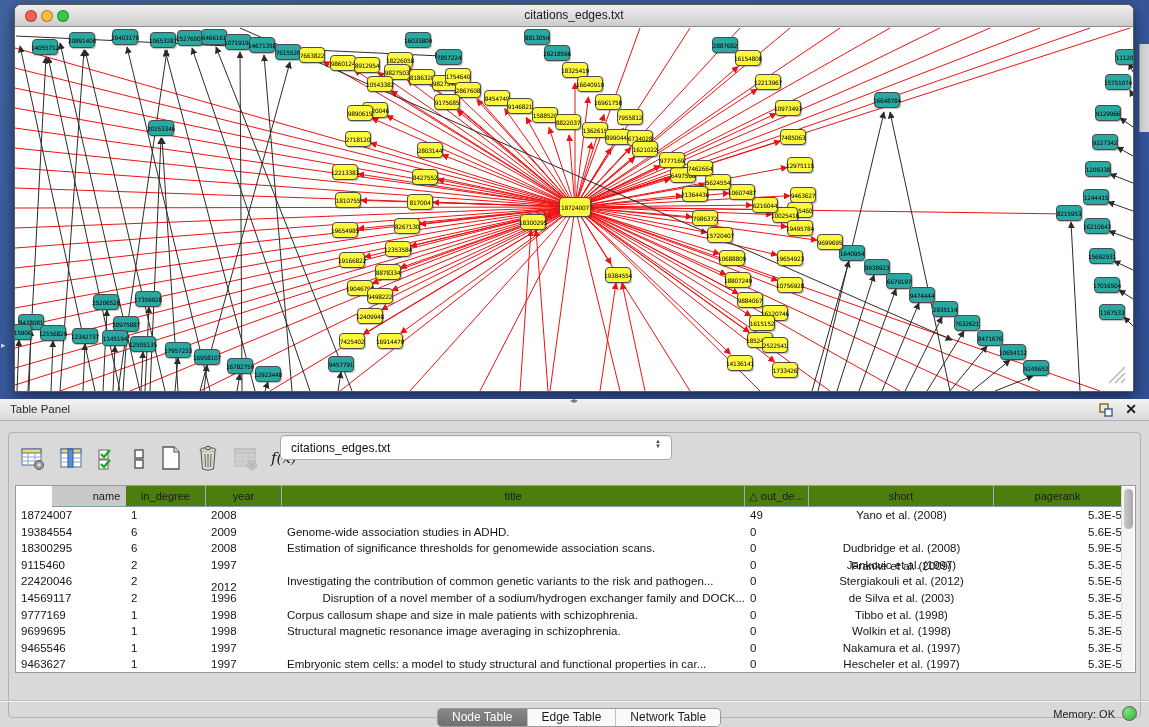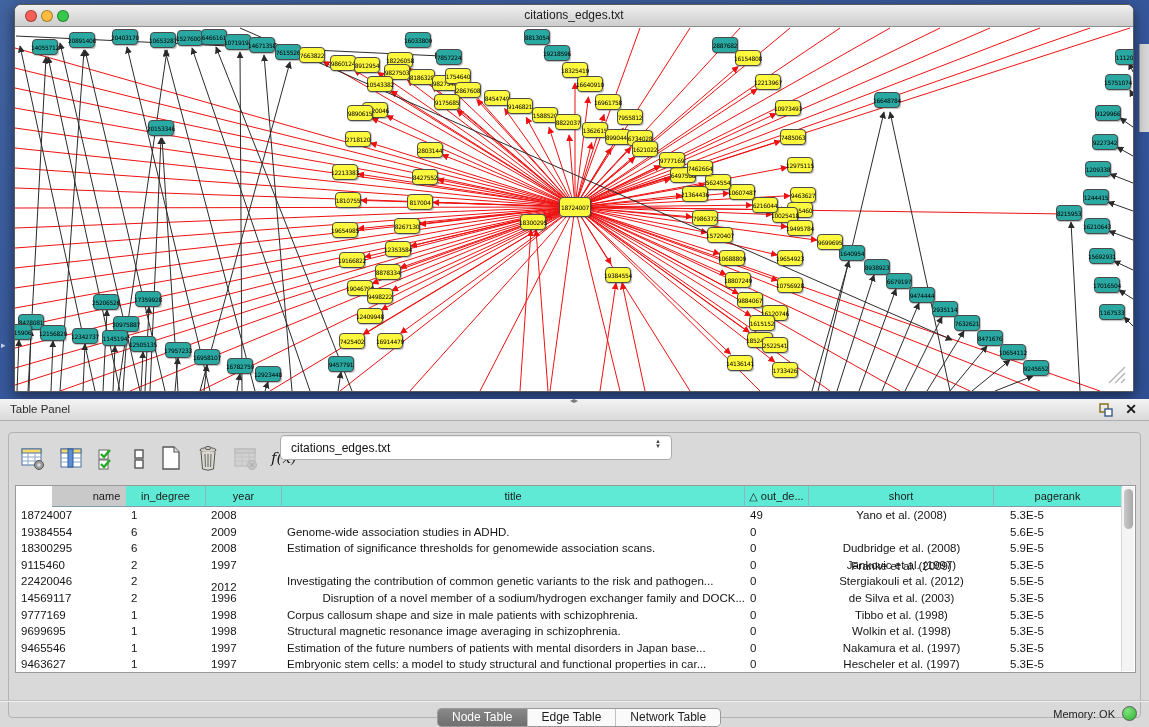--- a/index.html
+++ b/index.html
@@ -43,29 +43,29 @@
   .tb-icon.disabled { opacity:.45; }
   #fx-icon { font-family:"DejaVu Serif",serif; font-style:italic; font-size:15px; color:#1a1a1a; margin-right:10px; }
   #table-select { position:absolute; left:271px; top:2px; width:392px; height:25px; background:#fff;
                   border:1px solid #ababab; border-radius:4px; box-shadow:inset 0 1px 1px rgba(0,0,0,.08); }
   #table-select .val { position:absolute; left:10px; top:5px; font-size:12px; color:#111; }
   #table-select .spin { position:absolute; right:10px; top:3px; font-size:6px; line-height:5px; color:#444; text-align:center; }
 
   #datatable { position:absolute; left:6px; top:52px; width:1121px; height:188px; background:#fff;
                border:1px solid #9a9a9a; overflow:hidden; }
   .hrow { position:absolute; left:0; top:0; height:21px; width:100%; }
-  .hcell { position:absolute; top:0; height:21px; background:#5eead4; border-right:1px solid #8cb4c6;
+  .hcell { position:absolute; top:0; height:21px; background:#4d7c0f; border-right:1px solid #8cb4c6;
            border-bottom:1px solid #7d9fae; font-size:11px; color:#1b1b1b; text-align:center; line-height:20px;
            white-space:nowrap; overflow:hidden; }
   .hcell.selected { background:#c9c9c9; border-right-color:#a2a2a2; }
   .brow { position:absolute; left:0; width:100%; height:16.6px; }
   .bcell { position:absolute; top:0; height:16.6px; font-size:11.5px; color:#141414; line-height:16.5px;
            white-space:nowrap; overflow:hidden; padding-left:5px; }
   .bcell.center { text-align:center; padding-left:0; }
-  .bcell.pad { padding-left:16px; }
+  .bcell.pad { padding-left:16px;text-align:right; }
   #vscroll { position:absolute; right:1px; top:1px; width:13px; height:184px; background:#f4f4f4; border-left:1px solid #d8d8d8; }
   #vthumb { position:absolute; left:2px; top:2px; width:9px; height:40px; background:linear-gradient(90deg,#c9c9c9,#a8a8a8); border-radius:5px; }
 
   #tabs { position:absolute; left:428px; top:275px; height:19px; display:flex;
           border:1px solid #9b9b9b; border-radius:4px; background:#fafafa; overflow:hidden;
           box-shadow:0 1px 0 rgba(255,255,255,.7);align-items:flex-end; }
   .tabseg { padding:0 14px; font-size:12px; line-height:18px; color:#1d1d1d; border-right:1px solid #c2c2c2; }
   .tabseg:last-child { border-right:none; }
   .tabseg.active { background:linear-gradient(#8a8a8a,#6f6f6f); color:#fff; }
 
@@ -799,21 +799,20 @@
               <div class="bcell" style="left: 190px; width: 76px;">1998</div>
               <div class="bcell" style="left: 266px; width: 463px;">Structural magnetic resonance image averaging in schizophrenia.</div>
               <div class="bcell" style="left: 729px; width: 64px;">0</div>
               <div class="bcell center" style="left: 793px; width: 185px;">Wolkin et al. (1998)</div>
               <div class="bcell pad" style="left: 978px; width: 128px;">5.3E-5</div>
             </div>
             <div class="brow" style="top: 153.8px;">
               <div class="bcell" style="left: 0px; width: 110px;">9465546</div>
               <div class="bcell" style="left: 110px; width: 80px;">1</div>
               <div class="bcell" style="left: 190px; width: 76px;">1997</div>
-              <div class="bcell" style="left: 266px; width: 463px;">Estimation of the future numbers of patients with mental disorders in Japan base...</div>
               <div class="bcell" style="left: 729px; width: 64px;">0</div>
               <div class="bcell center" style="left: 793px; width: 185px;">Nakamura et al. (1997)</div>
               <div class="bcell pad" style="left: 978px; width: 128px;">5.3E-5</div>
             </div>
             <div class="brow" style="top: 170.4px;">
               <div class="bcell" style="left: 0px; width: 110px;">9463627</div>
               <div class="bcell" style="left: 110px; width: 80px;">1</div>
               <div class="bcell" style="left: 190px; width: 76px;">1997</div>
               <div class="bcell" style="left: 266px; width: 463px;">Embryonic stem cells: a model to study structural and functional properties in car...</div>
               <div class="bcell" style="left: 729px; width: 64px;">0</div>

